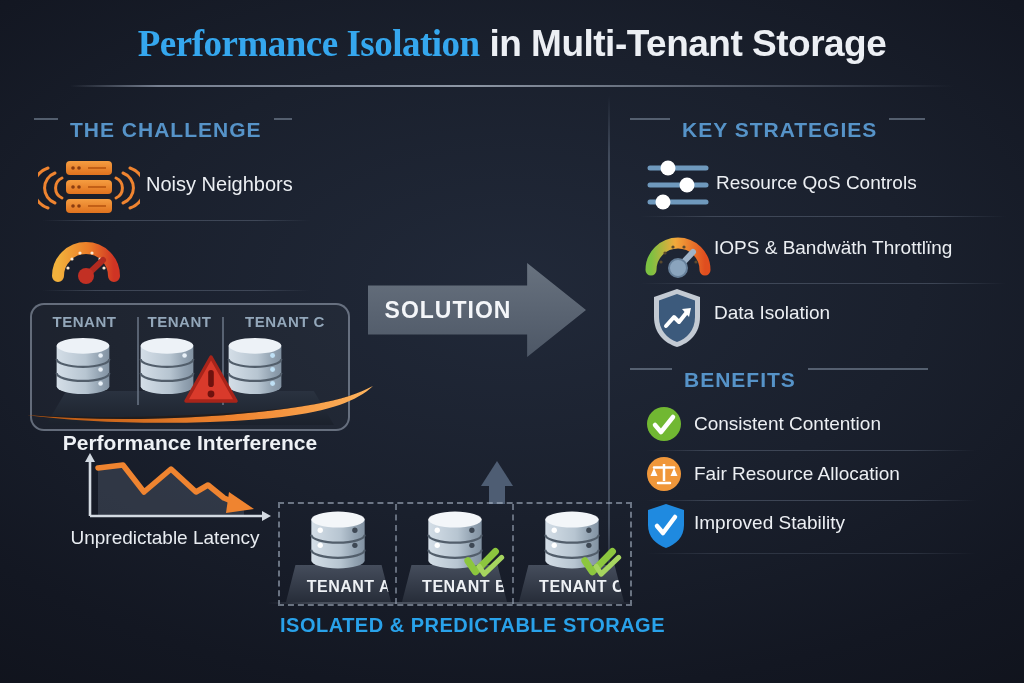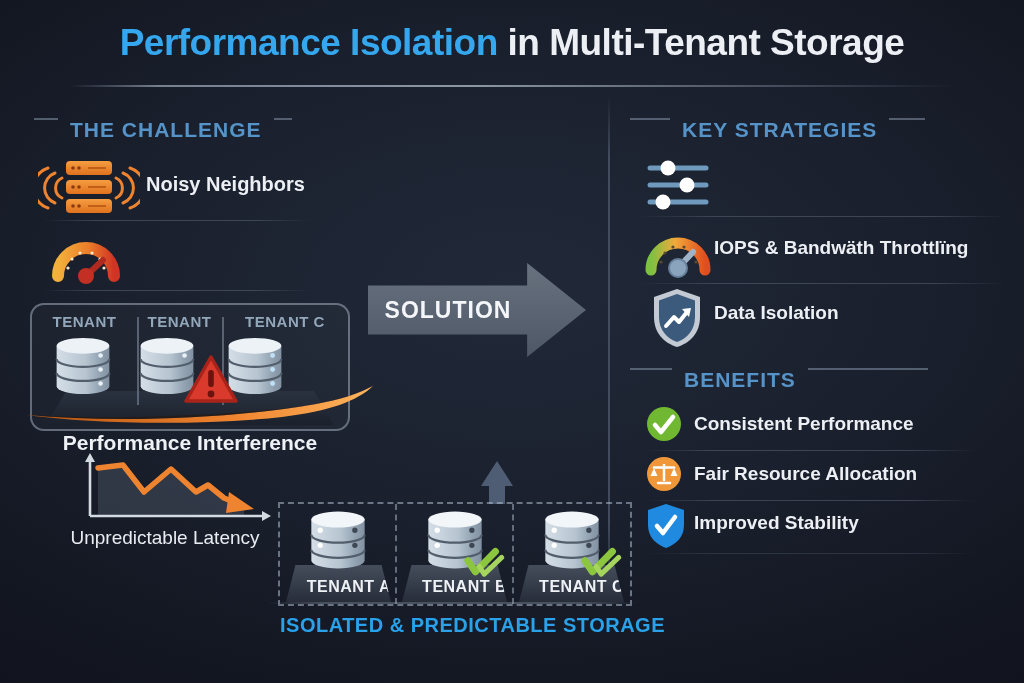--- a/index.html
+++ b/index.html
@@ -5,31 +5,31 @@
   html,body{margin:0;padding:0;background:#0d1118;}
   #stage{
     position:relative;width:1024px;height:683px;overflow:hidden;
     font-family:"Liberation Sans",sans-serif;
     background:radial-gradient(ellipse 900px 520px at 50% 42%, #212939 0%, #1a202d 45%, #131722 78%, #10131c 100%);
     color:#e9edf2;
   }
   .abs{position:absolute;}
   
   .title{left:0;top:22px;width:1024px;text-align:center;font-size:37px;font-weight:700;letter-spacing:-.5px;white-space:pre;}
-  .title .hl{color:#35a7ee;}
+  .title .hl{color:#35a7ee;font-family:Liberation Serif, serif;}
   .title .rest{color:#eceff4;}
   .title-divider{left:70px;top:85px;width:884px;height:2px;
     background:linear-gradient(90deg,rgba(120,130,148,0) 0%,rgba(150,160,178,.75) 10%,rgba(170,180,195,.8) 45%,rgba(120,130,148,.35) 85%,rgba(120,130,148,0) 100%);}
   .v-divider{left:608px;top:96px;width:2px;height:502px;
     background:linear-gradient(180deg,rgba(70,80,97,0) 0%,rgba(70,80,97,.9) 12%,rgba(70,80,97,.9) 85%,rgba(70,80,97,0) 100%);}
   
   .sec-header{display:flex;align-items:flex-start;gap:12px;font-size:21px;font-weight:700;letter-spacing:1px;color:#5693c8;}
   .sec-header .dash{height:2px;background:rgba(110,122,140,.7);flex:0 0 auto;}
   
-  .item-label{font-weight:700;color:#eceff3;white-space:nowrap;}
+  .item-label{font-weight:400;color:#eceff3;white-space:nowrap;}
   .sep{height:1px;background:linear-gradient(90deg,rgba(90,100,118,0),rgba(90,100,118,.55) 20%,rgba(90,100,118,.55) 80%,rgba(90,100,118,0));}
   
   .tenant-box{left:30px;top:303px;width:316px;height:124px;border:2px solid rgba(160,172,188,.55);border-radius:14px;background:rgba(255,255,255,.025);text-decoration:underline;}
   .tcol-head{top:8px;font-size:15px;font-weight:700;letter-spacing:.5px;color:#93a7ba;text-align:center;}
   .tcol-div{top:12px;width:2px;height:88px;background:rgba(102,114,130,.8);}
   .platform{left:14px;top:86px;width:288px;height:34px;background:linear-gradient(180deg,#2a3240,#1b212c);
     -webkit-clip-path:polygon(7% 0,93% 0,100% 100%,0 100%);clip-path:polygon(7% 0,93% 0,100% 100%,0 100%);}
   
   .pedestal{width:105px;height:37px;background:linear-gradient(180deg,#454d5c,#272d39);
     -webkit-clip-path:polygon(9% 0,91% 0,100% 100%,0 100%);clip-path:polygon(9% 0,91% 0,100% 100%,0 100%);
@@ -216,20 +216,21 @@
   <svg class="abs" style="left:646px;top:160px" width="64" height="50" viewBox="0 0 64 50">
     <g stroke="#6f99bd" stroke-width="5" stroke-linecap="round">
       <line x1="4" y1="8" x2="60" y2="8"></line>
       <line x1="4" y1="25" x2="60" y2="25"></line>
       <line x1="4" y1="42" x2="60" y2="42"></line>
     </g>
     <circle cx="22" cy="8" r="7.5" fill="#ffffff"></circle>
     <circle cx="41" cy="25" r="7.5" fill="#ffffff"></circle>
     <circle cx="17" cy="42" r="7.5" fill="#ffffff"></circle>
   </svg>
+  <div class="abs item-label" style="left:716px;top:172px;font-size:19px;">Resource QoS Controls</div>
 
   <div class="abs sep" style="left:640px;top:216px;width:366px"></div>
 
   <svg class="abs" style="left:644px;top:222px" width="68" height="58" viewBox="0 0 68 58">
     <defs>
       <linearGradient id="giq" x1="0" y1="1" x2="1" y2="1">
         <stop offset="0" stop-color="#7cc142"></stop>
           <stop offset=".45" stop-color="#f2a93b"></stop>
           <stop offset="1" stop-color="#e04e1f"></stop>
       </linearGradient>
@@ -261,21 +262,21 @@
   <div class="abs sec-header" style="left:630px;top:368px;">
     <div class="dash" style="width:42px"></div>
     <span>BENEFITS</span>
     <div class="dash" style="width:120px"></div>
   </div>
 
   <svg class="abs" style="left:646px;top:406px" width="36" height="36" viewBox="0 0 36 36">
     <circle cx="18" cy="18" r="17" fill="#71b832"></circle>
     <polyline points="9,19 15,26 27,11" stroke="#ffffff" stroke-width="4.5" fill="none" stroke-linecap="round" stroke-linejoin="round"></polyline>
   </svg>
-  <div class="abs item-label" style="left:694px;top:413px;font-size:19px;">Consistent Performance</div>
+  <div class="abs item-label" style="left:694px;top:413px;font-size:19px;">Consistent Contention</div>
 
   <div class="abs sep" style="left:646px;top:450px;width:330px"></div>
 
   <svg class="abs" style="left:646px;top:456px" width="36" height="36" viewBox="0 0 36 36">
     <circle cx="18" cy="18" r="17" fill="#f0973a"></circle>
     <line x1="18" y1="8" x2="18" y2="25" stroke="#ffffff" stroke-width="2.5"></line>
     <line x1="8" y1="11.5" x2="28" y2="11.5" stroke="#ffffff" stroke-width="2.5" stroke-linecap="round"></line>
     <path d="M8 12 L4.5 20 H11.5 Z" fill="#ffffff"></path>
     <path d="M28 12 L24.5 20 H31.5 Z" fill="#ffffff"></path>
     <line x1="12" y1="27" x2="24" y2="27" stroke="#ffffff" stroke-width="2.5" stroke-linecap="round"></line>

